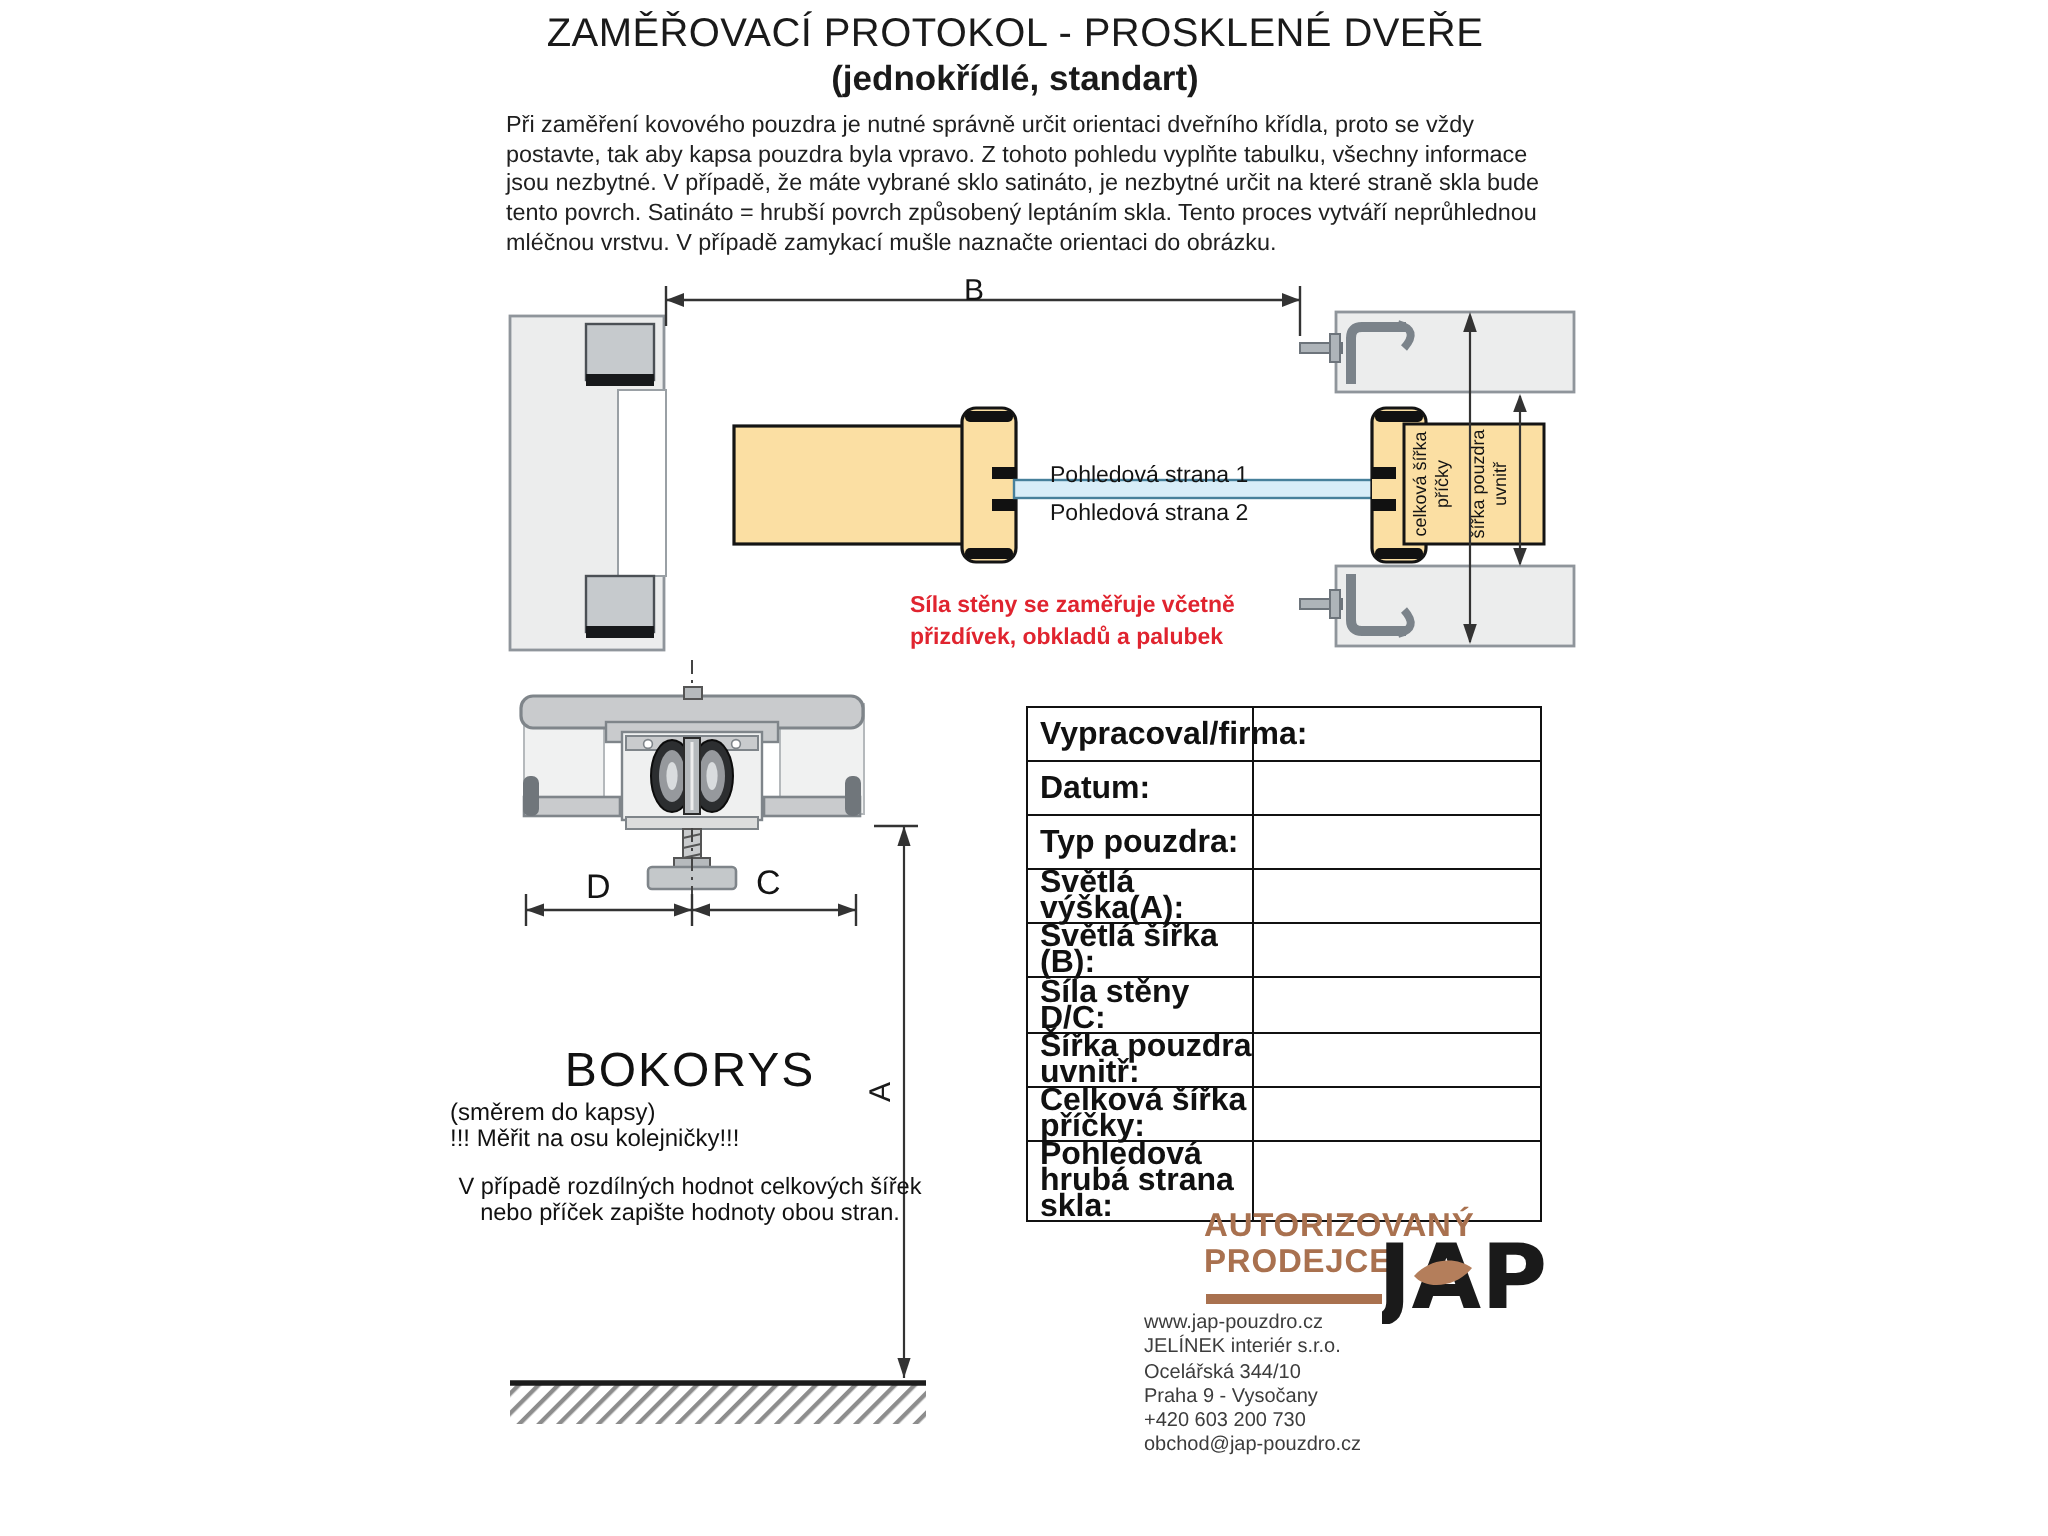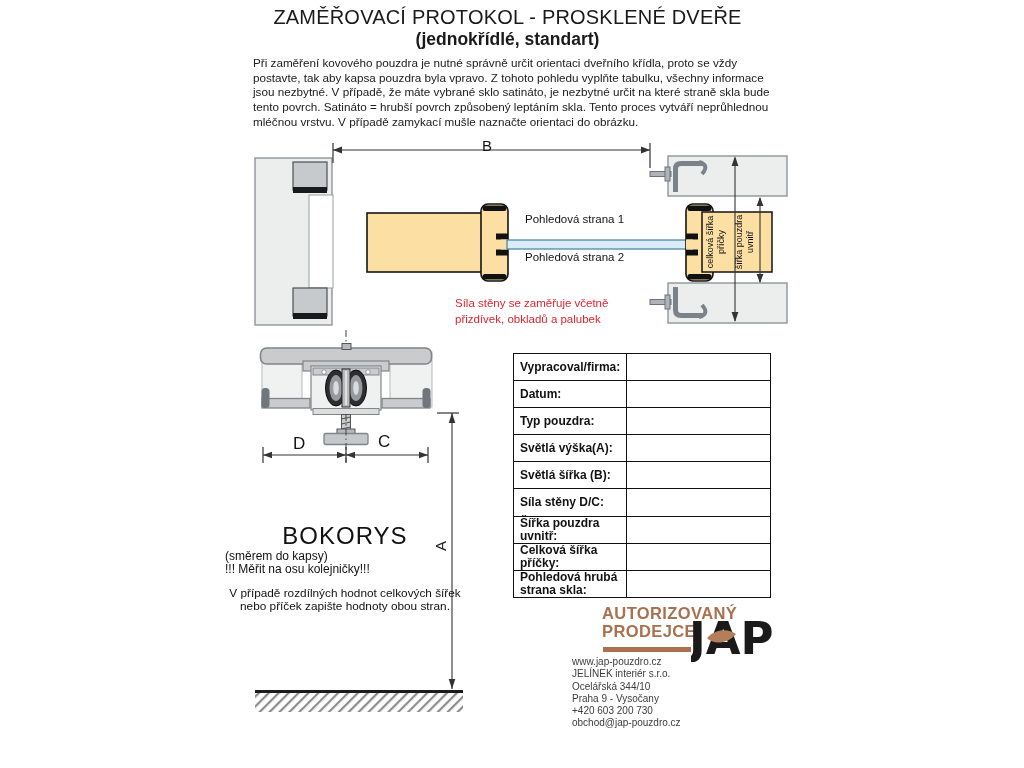--- a/index.html
+++ b/index.html
@@ -6,28 +6,28 @@
   #page{position:relative;width:1024px;height:768px;background:#ffffff;overflow:hidden;
         font-family:"Liberation Sans",sans-serif;color:#1a1a1a;}
   .abs{position:absolute;}
   .title1{left:240px;top:6px;width:535px;text-align:center;font-size:20px;font-weight:normal;letter-spacing:.2px;}
   .title2{left:240px;top:29px;width:535px;text-align:center;font-size:17.5px;font-weight:bold;}
   .intro{left:253px;top:56px;width:522px;font-size:11.7px;line-height:14.7px;color:#202020;}
   .diaglabel{font-size:11.5px;color:#141414;}
   .dimletter{font-size:17px;color:#141414;}
   .rot{transform:rotate(-90deg);transform-origin:center center;}
   .rotlabel{width:64px;height:34px;font-size:9px;line-height:10.5px;text-align:center;color:#141414;}
-  .rednote{font-size:11.5px;color:#e0242f;}
+  .rednote{font-size:11.5px;color:#e0242f;font-weight:bold;}
   .bokorys-title{left:225px;top:522px;width:240px;text-align:center;font-size:24px;letter-spacing:1px;color:#111;}
   .bokorys-sub{left:225px;top:549px;width:240px;text-align:left;font-size:12px;color:#111;}
   .bokorys-warn{left:225px;top:562px;width:240px;font-size:12px;color:#111;}
   .bokorys-note{left:225px;top:587px;width:240px;text-align:center;font-size:11.8px;line-height:13.4px;color:#111;}
   table.form{position:absolute;left:513px;top:353px;width:257px;border-collapse:collapse;table-layout:fixed;}
   table.form td{border:1.6px solid #111;height:26.1px;padding:0 0 0 6px;vertical-align:middle;
-                font-size:12px;font-weight:bold;line-height:13px;color:#111;}
+                font-size:16px;font-weight:bold;line-height:13px;color:#111;}
   table.form td.val{font-weight:normal;}
   .badge{left:602px;width:200px;font-size:16.5px;font-weight:800;letter-spacing:.4px;color:#a9714f;}
   .badgebar{left:603px;top:647px;width:88px;height:5px;background:#a9714f;}
   .contact{left:572px;top:656px;width:200px;text-align:left;font-size:10px;line-height:12.3px;color:#3c3c3c;}
   svg{display:block;}
 </style>
 </head>
 <body>
 
 <div id="page">
@@ -170,21 +170,21 @@
         <line x1="255" y1="691.5" x2="463" y2="691.5" stroke="#1c1c1c" stroke-width="2.8"></line>
       </g>
     </g>
   </svg>
 
   <div class="abs title1">ZAMĚŘOVACÍ PROTOKOL - PROSKLENÉ DVEŘE</div>
   <div class="abs title2">(jednokřídlé, standart)</div>
   <div class="abs intro">Při zaměření kovového pouzdra je nutné správně určit orientaci dveřního křídla, proto se vždy postavte, tak aby kapsa pouzdra byla vpravo. Z tohoto pohledu vyplňte tabulku, všechny informace jsou nezbytné. V případě, že máte vybrané sklo satináto, je nezbytné určit na které straně skla bude tento povrch. Satináto = hrubší povrch způsobený leptáním skla. Tento proces vytváří neprůhlednou mléčnou vrstvu. V případě zamykací mušle naznačte orientaci do obrázku.</div>
 
   <div class="abs dimletter" style="left:482px;top:137px;font-size:15px;">B</div>
-  <div class="abs diaglabel" style="left:525px;top:213px;">Pohledová strana 1</div>
+  <div class="abs diaglabel" style="left:525px;top:232px;">Pohledová strana 1</div>
   <div class="abs diaglabel" style="left:525px;top:251px;">Pohledová strana 2</div>
   <div class="abs rot rotlabel" style="left:690px;top:225px;">celková šířka příčky</div>
   <div class="abs rot rotlabel" style="left:719px;top:225px;">šířka pouzdra uvnitř</div>
   <div class="abs rednote" style="left:455px;top:297px;">Síla stěny se zaměřuje včetně</div>
   <div class="abs rednote" style="left:455px;top:313px;">přizdívek, obkladů a palubek</div>
 
   <div class="abs dimletter" style="left:293px;top:434px;">D</div>
   <div class="abs dimletter" style="left:378px;top:432px;">C</div>
   <div class="abs rot" style="left:432px;top:536px;width:20px;height:20px;font-size:15px;text-align:center;">A</div>
 

